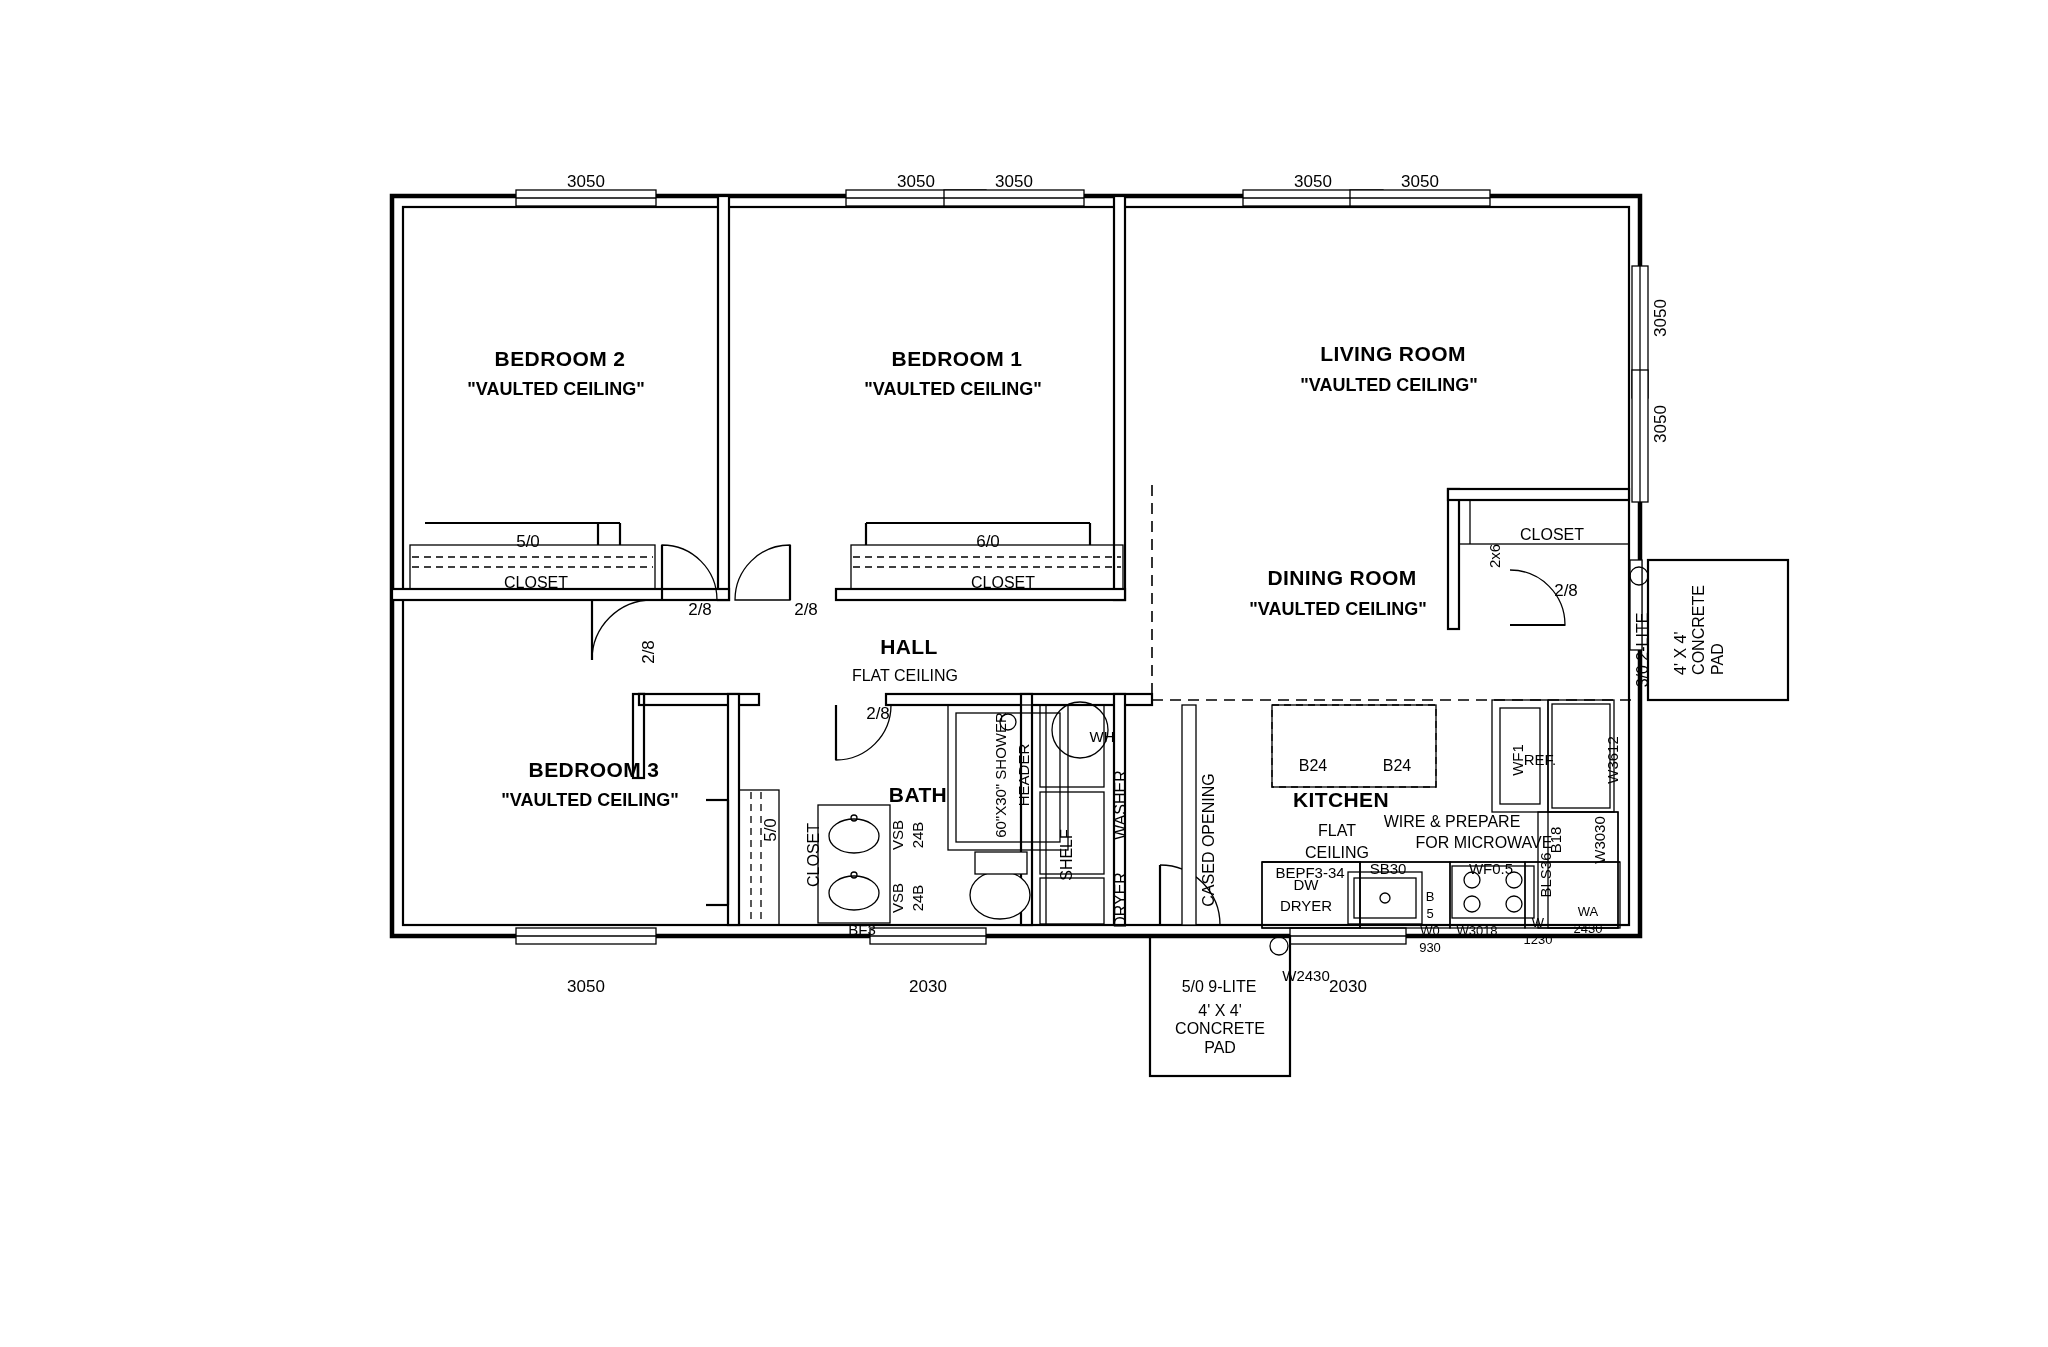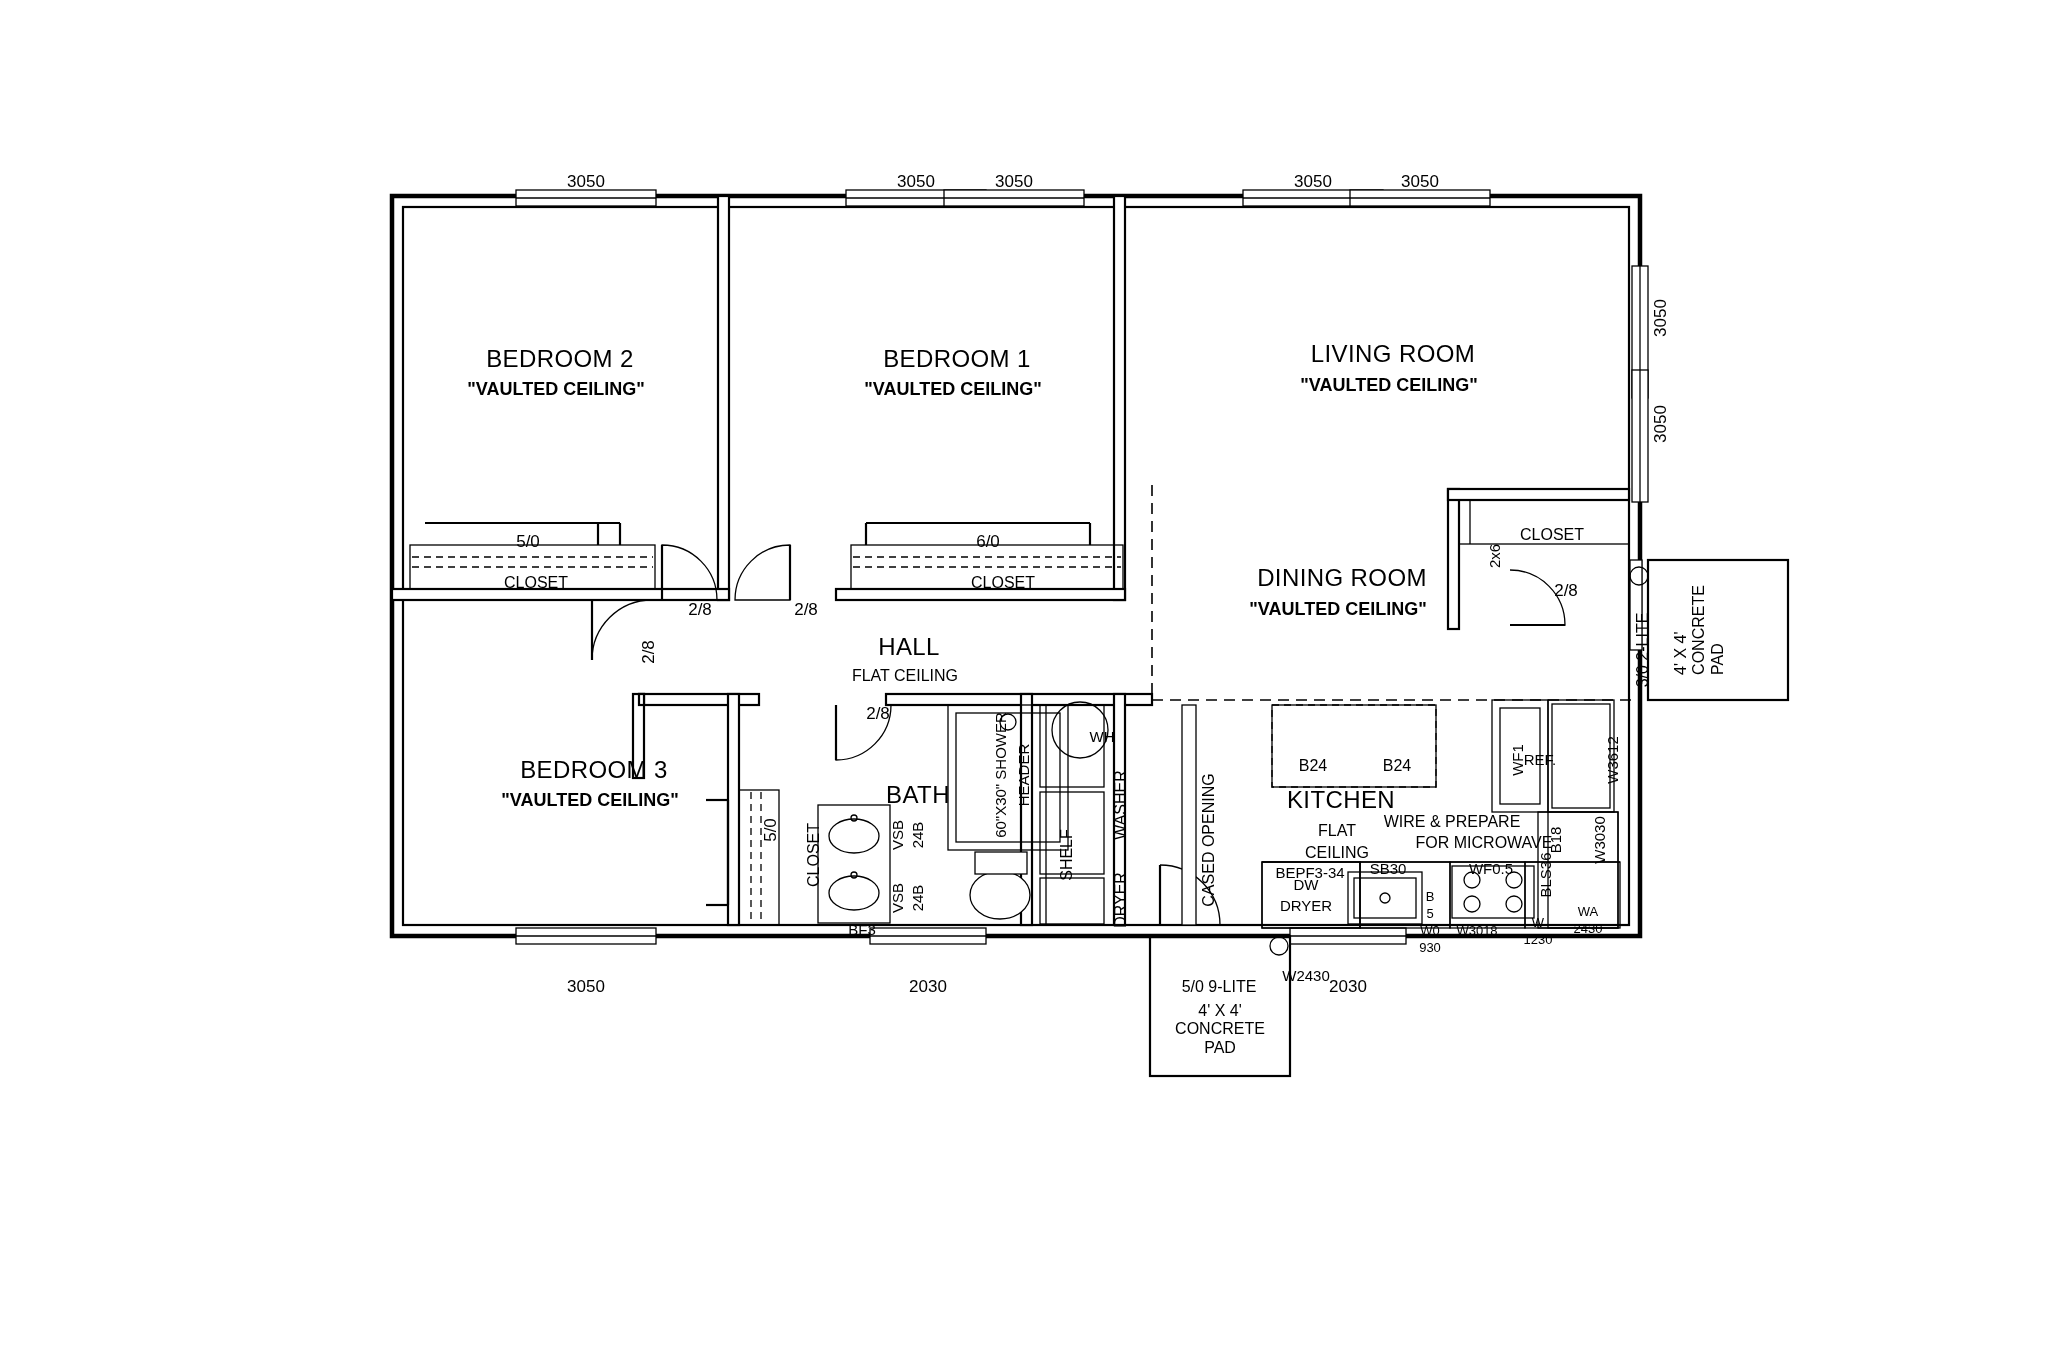--- a/index.html
+++ b/index.html
@@ -25,22 +25,22 @@
   
   .lbl {
     position: absolute;
     white-space: nowrap;
     font-family: "Liberation Sans", sans-serif;
     color: #000000;
     line-height: 1.15;
   }
   .ctr { transform: translate(-50%, -50%); text-align: center; }
   .room-name {
-    font-size: 24px;
-    font-weight: normal;
+    font-size: 21px;
+    font-weight: bold;
     letter-spacing: 0.4px;
     padding-left: 8px;
   }
   .room-sub {
     font-size: 18px;
     font-weight: bold;
   }
   .dim {
     font-size: 17px;
     font-weight: normal;

